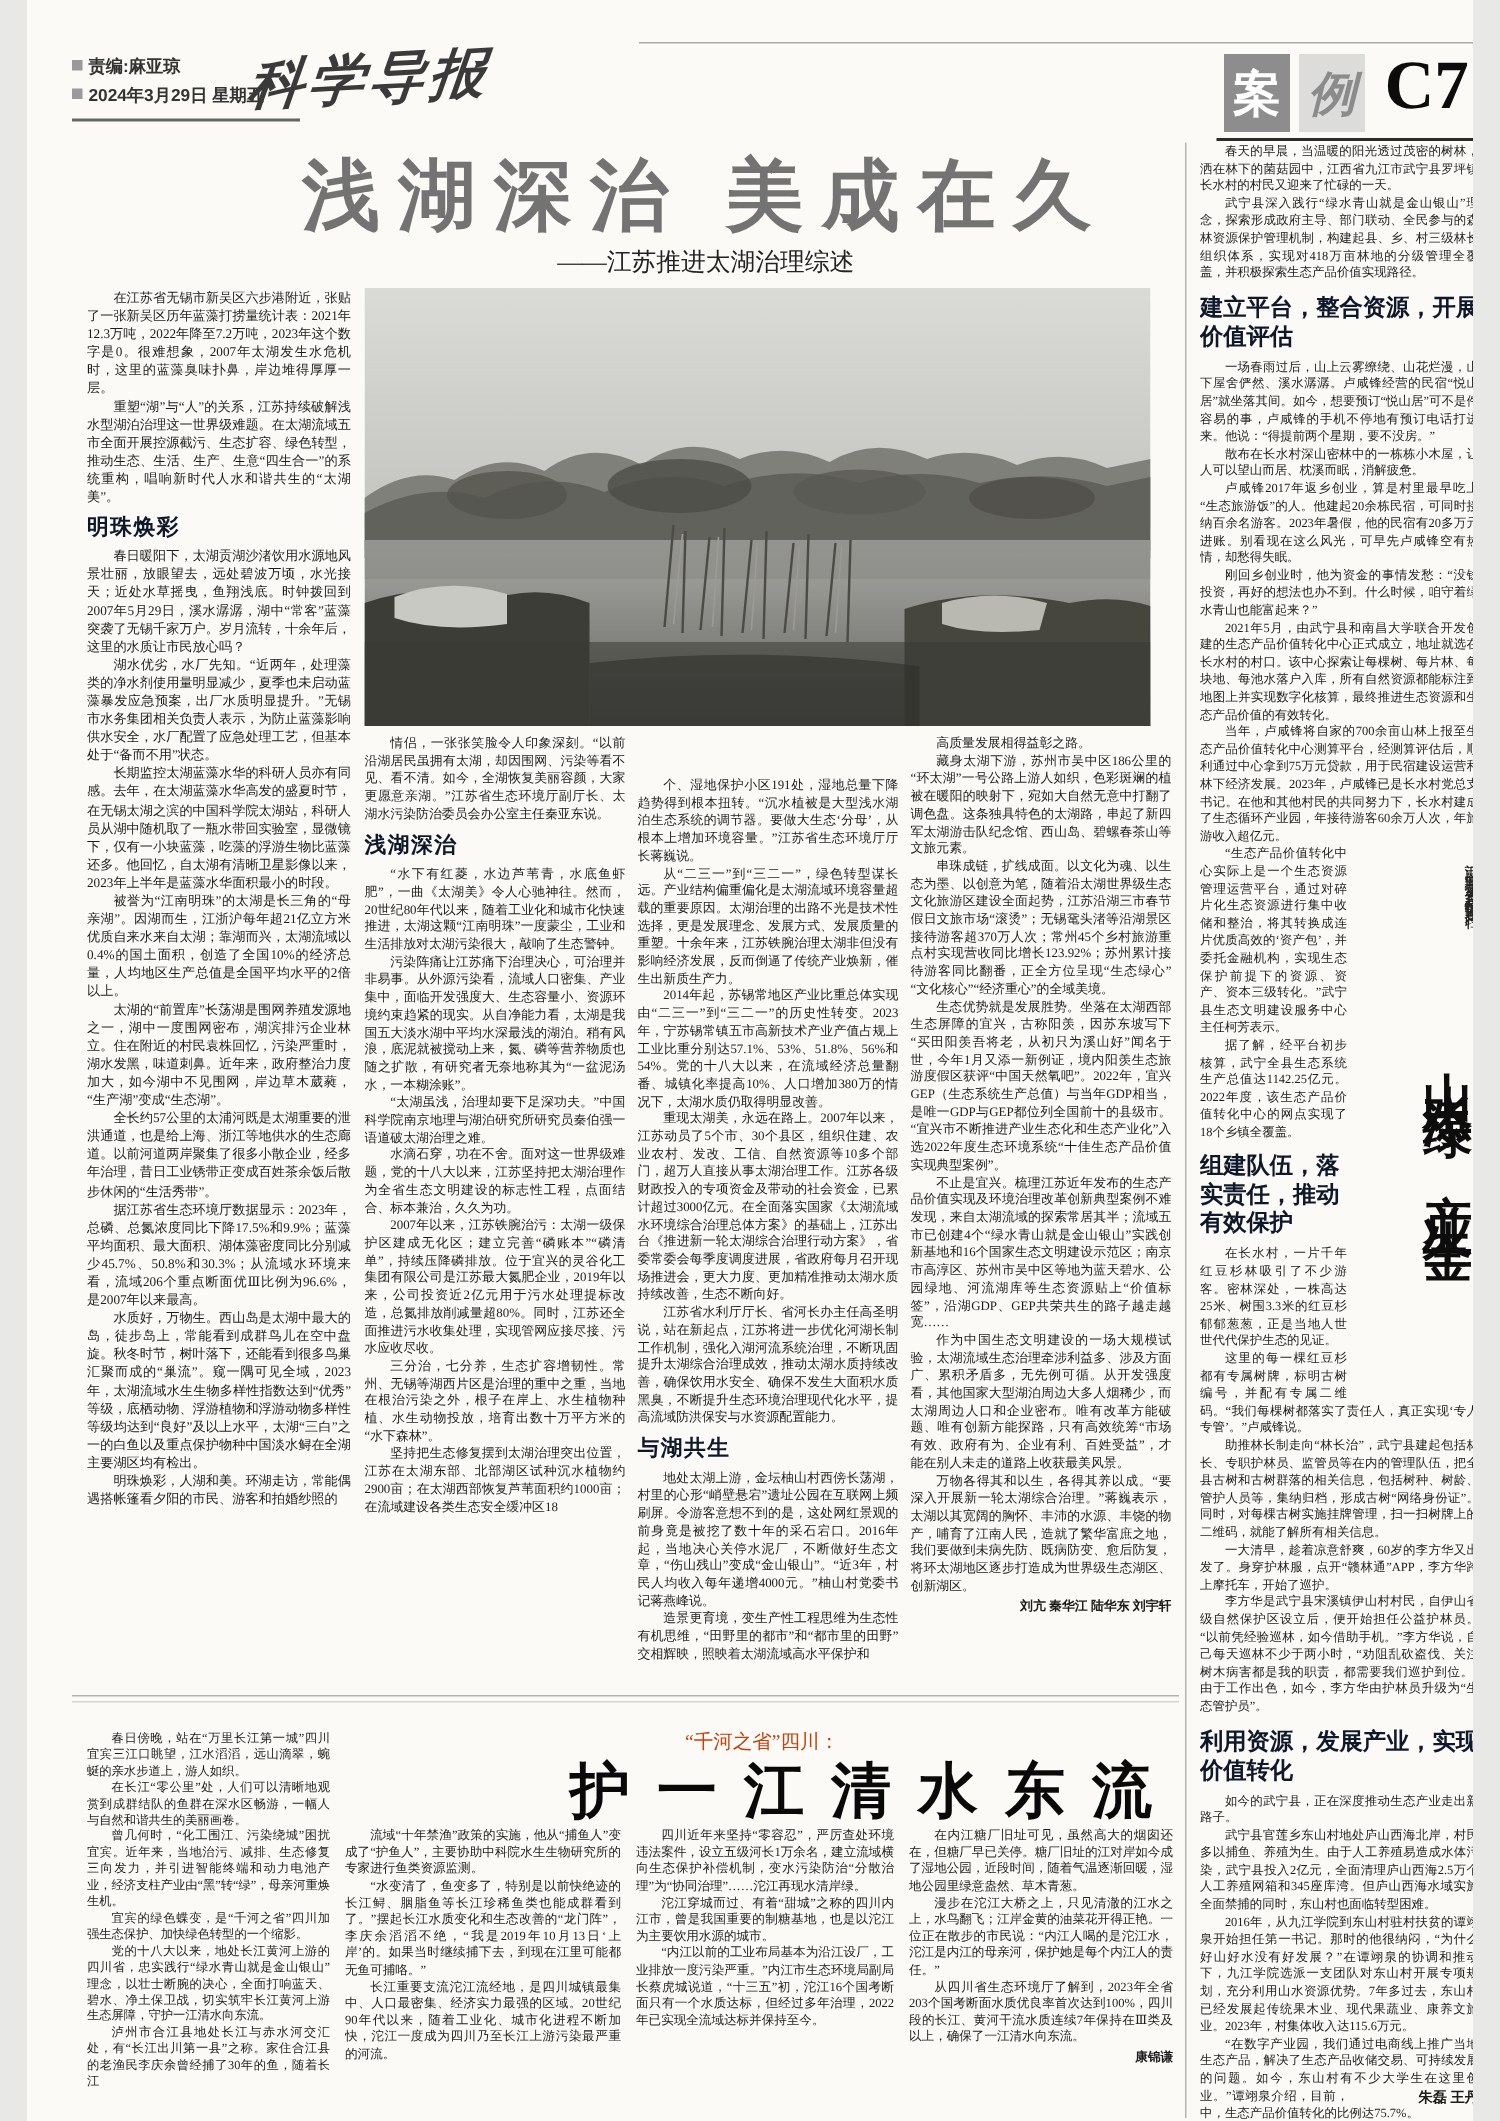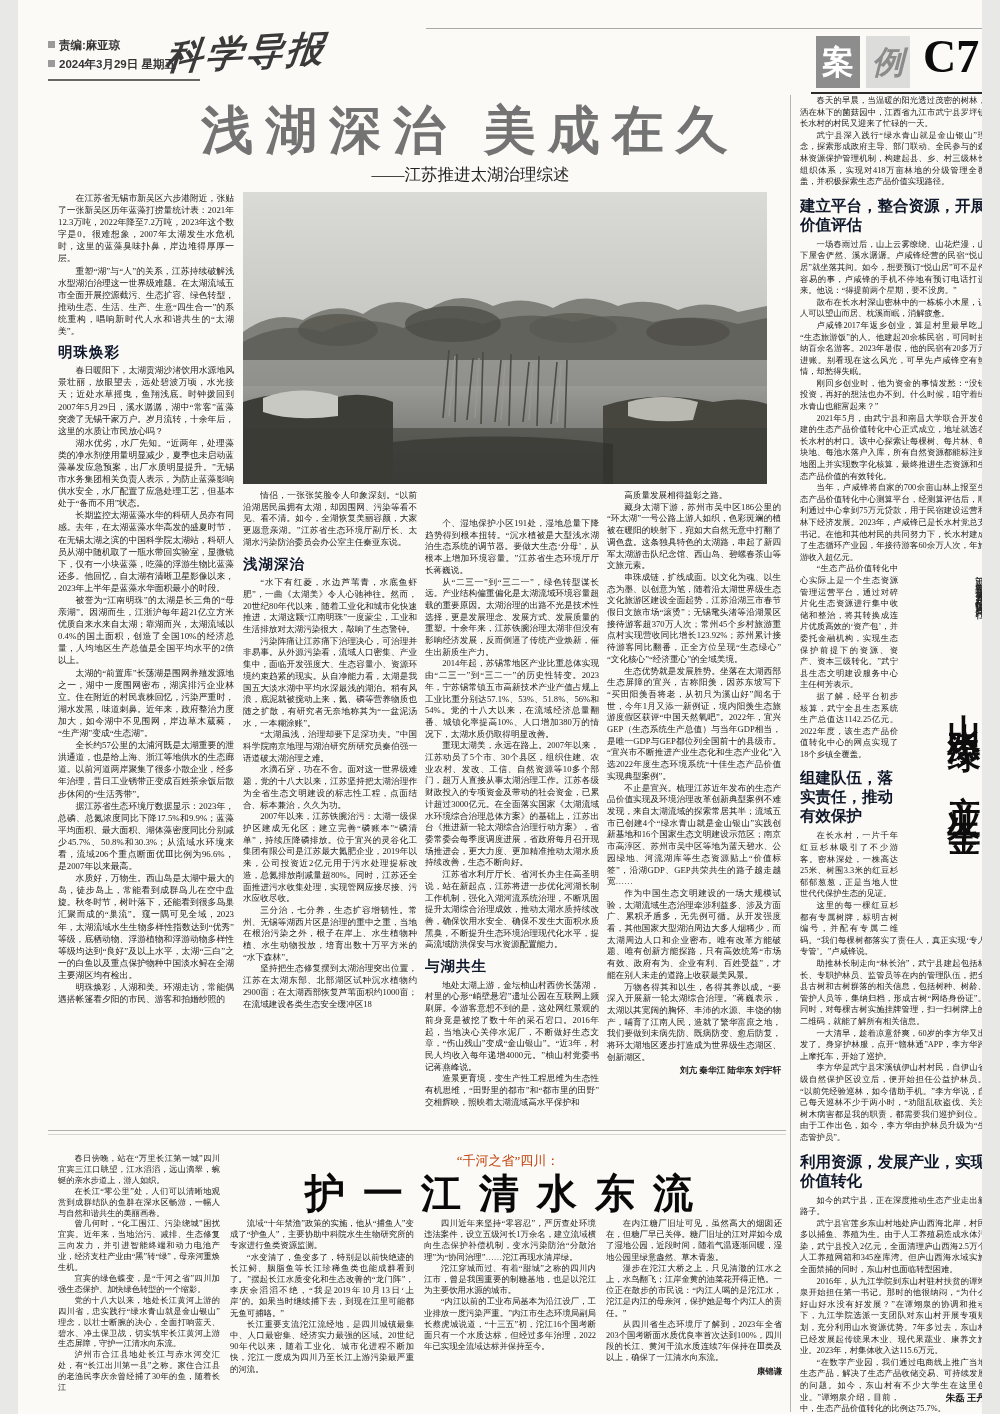--- a/index.html
+++ b/index.html
@@ -46,21 +46,21 @@
   #vert-block{float:right;width:80px;height:358px;margin:4px 0 6px 8px;display:flex;flex-direction:row;}
   #vert-main{flex:1;writing-mode:vertical-rl;text-orientation:upright;font-size:33px;font-weight:bold;
              letter-spacing:9px;color:#0d0d0d;margin:0 auto;text-align:center;
              font-family:"Liberation Serif","DejaVu Serif",serif;}
   #vert-sub{width:17px;writing-mode:vertical-rl;text-orientation:upright;font-size:11.5px;
             letter-spacing:2px;color:#222;font-family:"Liberation Sans","DejaVu Sans",sans-serif;}
   #right-byline{left:880px;top:1392px;width:88px;text-align:right;font-weight:bold;font-size:9.5px;
                 background:#fbfaf7;}
   
   #b-kicker{left:212px;top:1152px;width:556px;text-align:center;font-size:13px;color:#c2410c;}
-  #b-head{left:212px;top:1166px;width:556px;text-align:center;font-size:40px;font-weight:bold;
+  #b-head{left:212px;top:1166px;width:556px;text-align:right;font-size:40px;font-weight:bold;
           letter-spacing:18px;color:#090909;font-family:"Liberation Sans","DejaVu Sans",sans-serif;}
   .bottom-col{font-size:8.4px;line-height:11.2px;}
 </style>
 </head>
 <body>
 
 <div id="page">
 
   <div class="abs" id="top-rule"></div>
   <div class="abs" id="ed-block">

